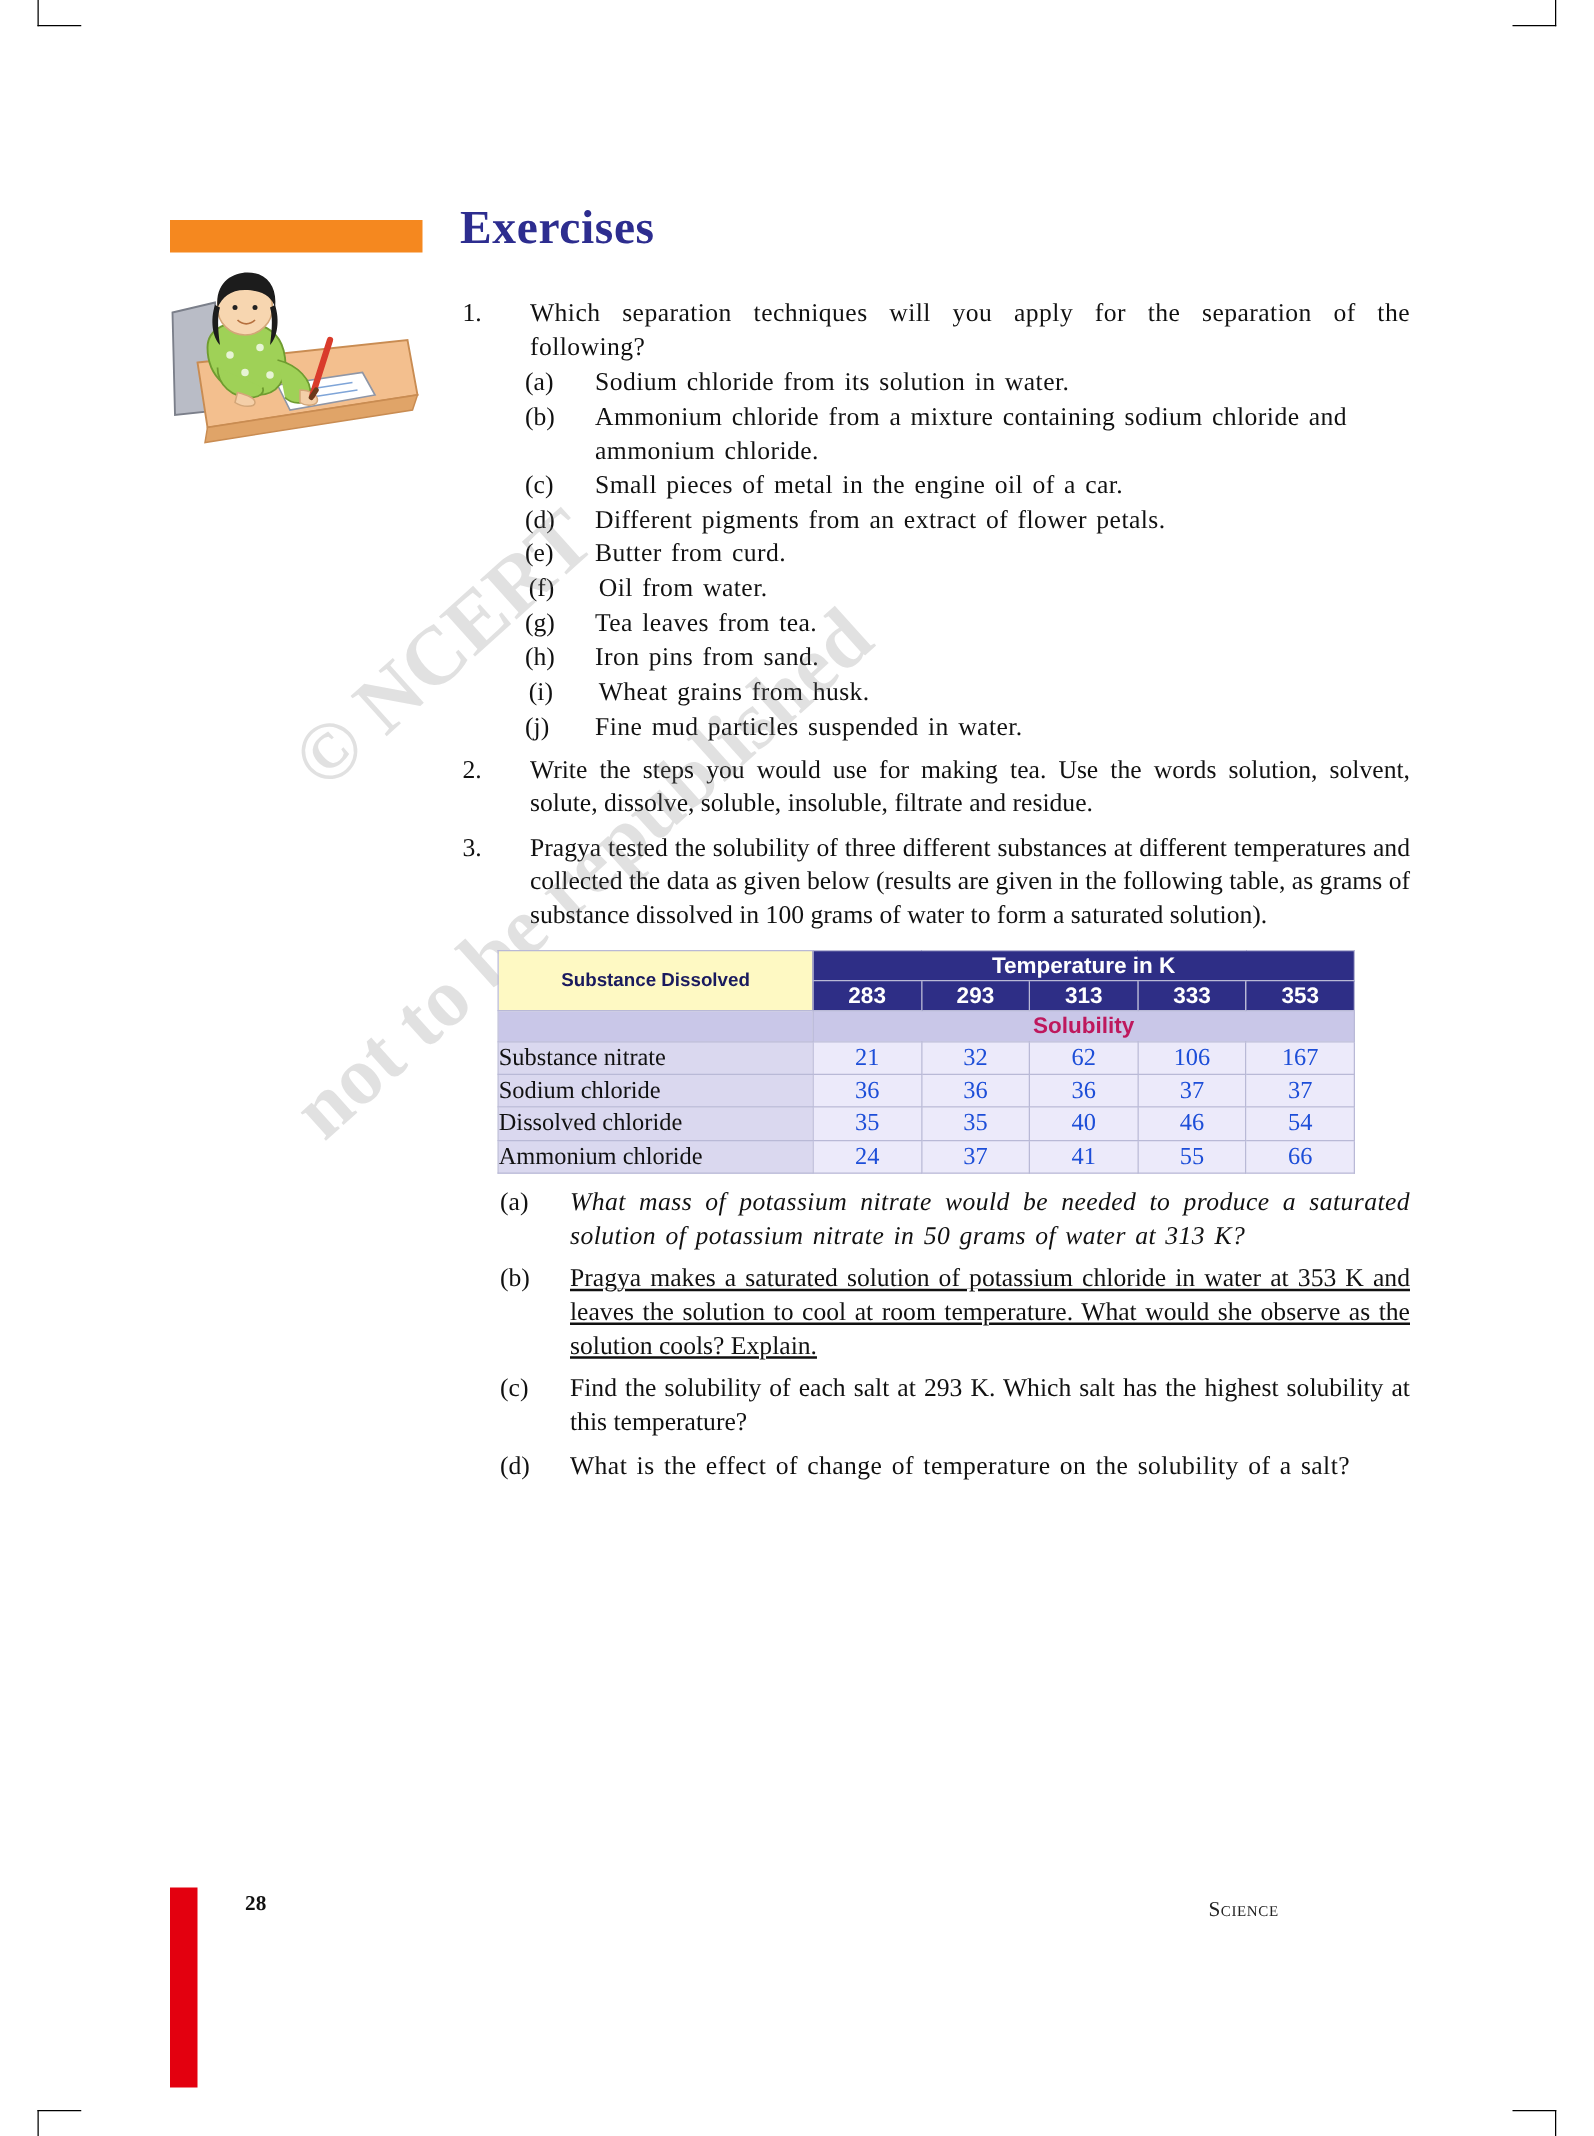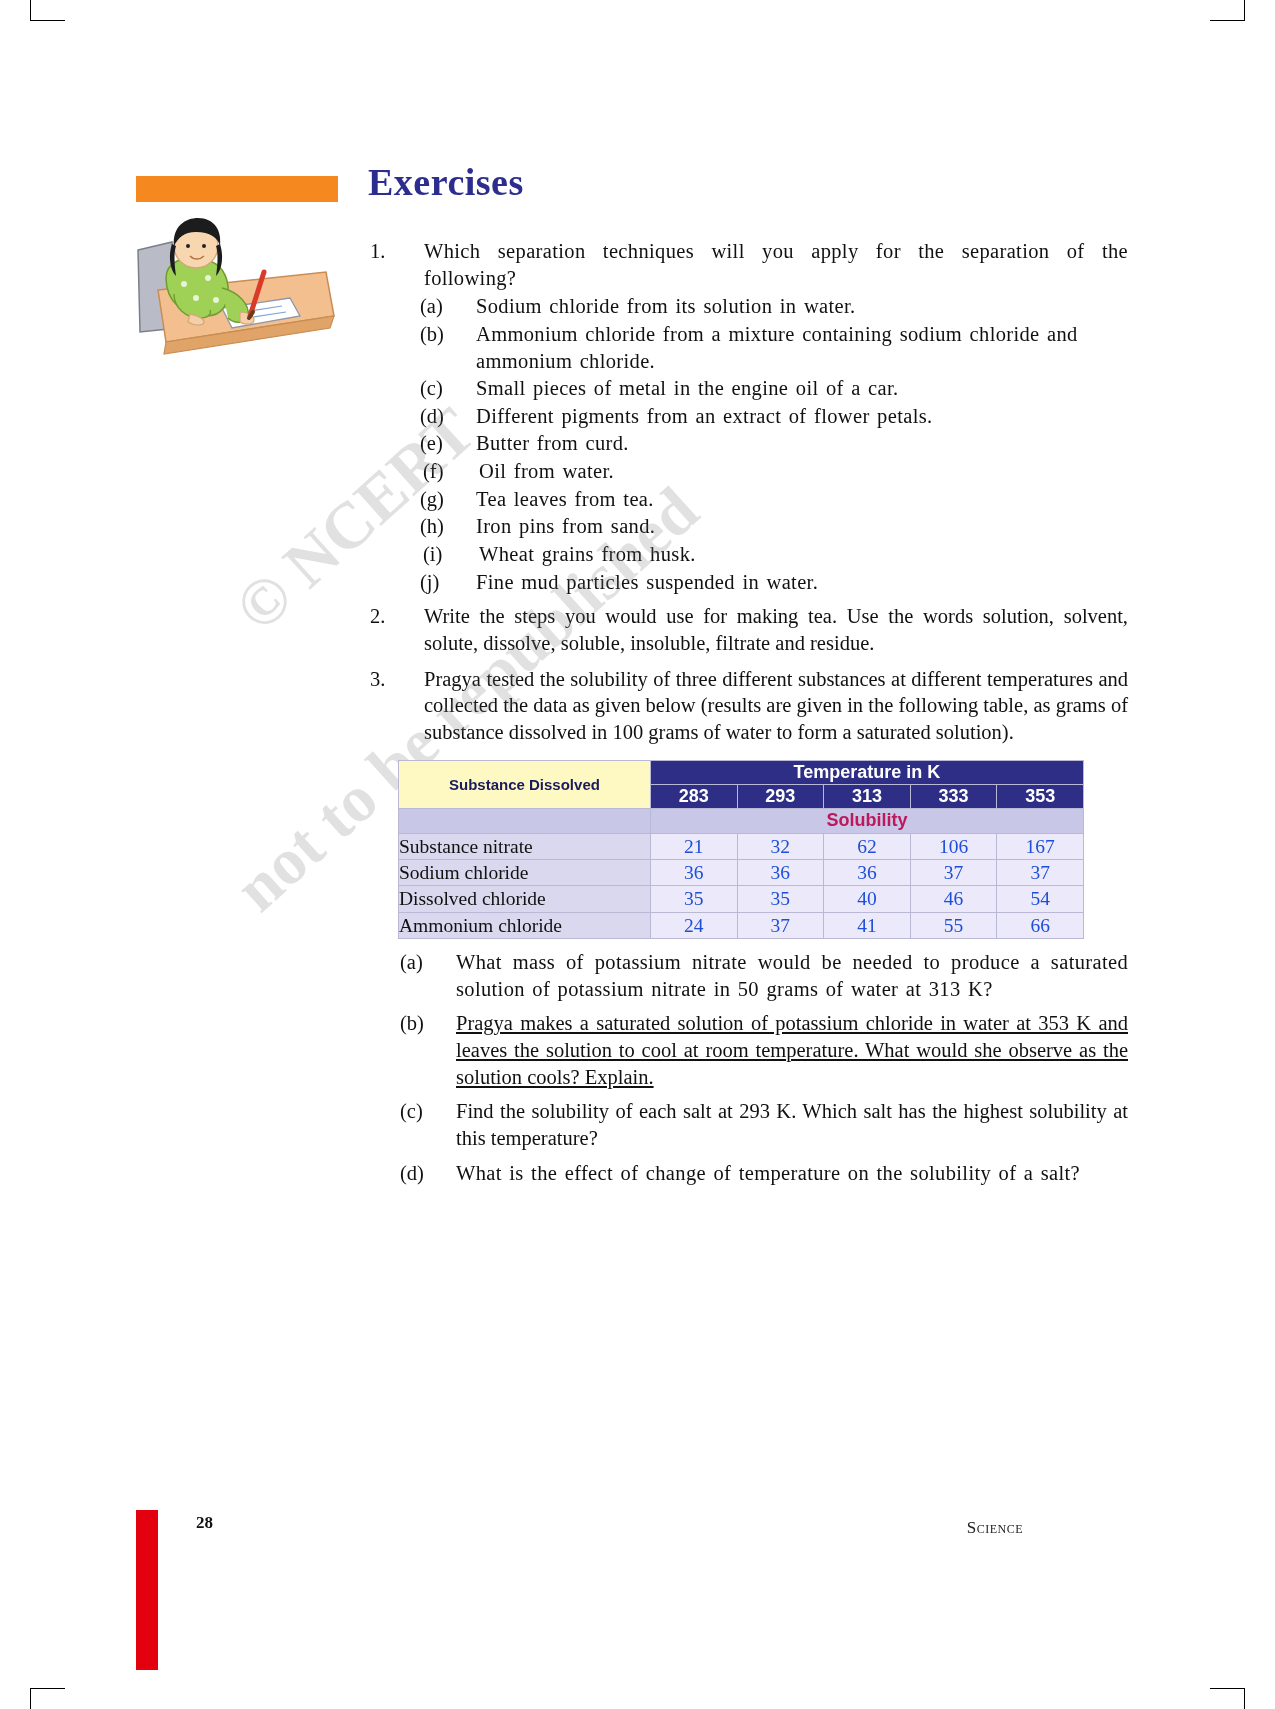--- a/index.html
+++ b/index.html
@@ -427,21 +427,21 @@
           <td class="td-val">55</td>
           <td class="td-val">66</td>
         </tr>
       </tbody>
         </table>
     </div>
 
     <div class="sub-list" style="margin-left:32px;">
       <div class="sub-row">
         <div class="sub-label">(a)</div>
-        <div class="sub-text spaced" style="text-align:justify;">What mass of potassium nitrate would be needed to produce a saturated solution of potassium nitrate in 50 grams of water at 313 K?</div>
+        <div class="sub-text spaced" style="text-align:justify;font-style:italic;">What mass of potassium nitrate would be needed to produce a saturated solution of potassium nitrate in 50 grams of water at 313 K?</div>
       </div>
       <div class="gap-sm"></div>
       <div class="sub-row">
         <div class="sub-label">(b)</div>
         <div class="sub-text" style="text-align:justify;text-decoration:underline;">Pragya makes a saturated solution of potassium chloride in water at 353 K and leaves the solution to cool at room temperature. What would she observe as the solution cools? Explain.</div>
       </div>
       <div class="gap-sm"></div>
       <div class="sub-row">
         <div class="sub-label">(c)</div>
         <div class="sub-text" style="text-align:justify;">Find the solubility of each salt at 293 K. Which salt has the highest solubility at this temperature?</div>

